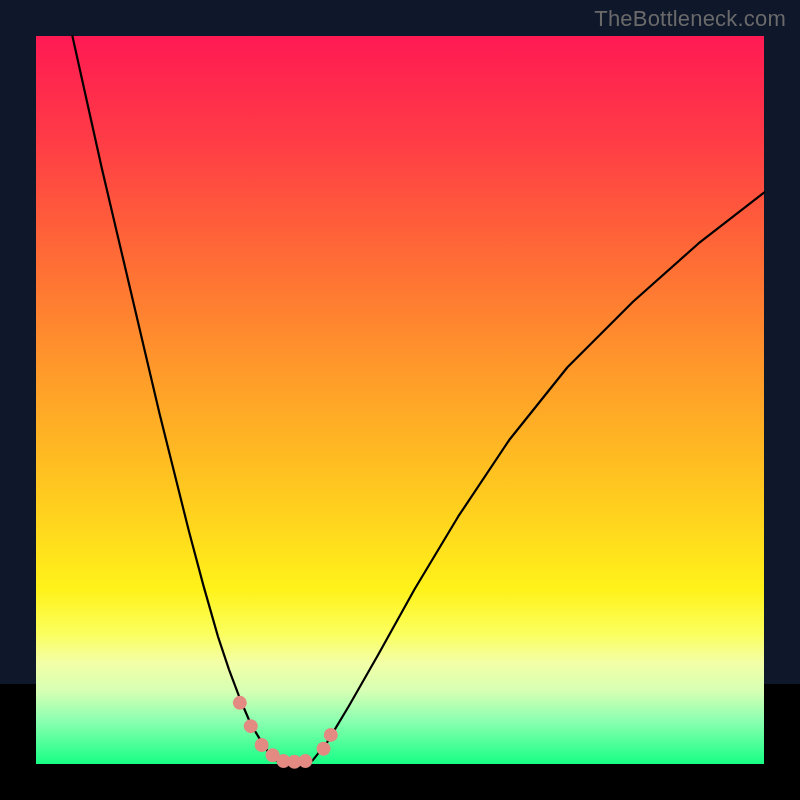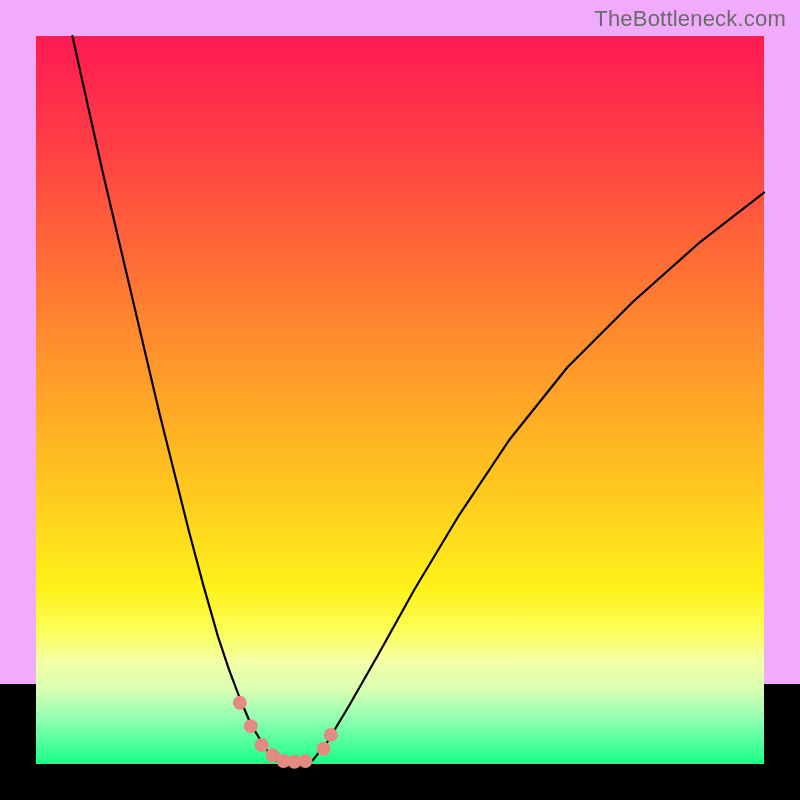--- a/index.html
+++ b/index.html
@@ -10,21 +10,21 @@
     background: #000;
     overflow: hidden;
     font-family: Arial, Helvetica, sans-serif;
   }
   .frame {
     position: absolute;
     left: 0;
     top: 0;
     width: 800px;
     height: 684px;
-    background: #f0abfc;
+    background: #0f172a;
   }
   .plot-area {
     position: absolute;
     left: 36px;
     top: 36px;
     width: 728px;
     height: 728px;
     
   }
   .watermark {

